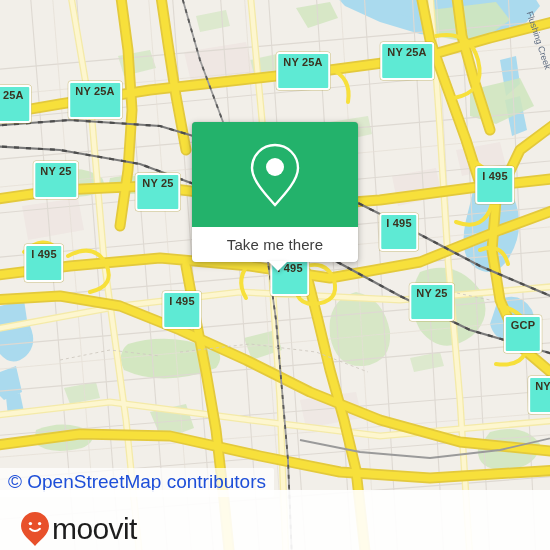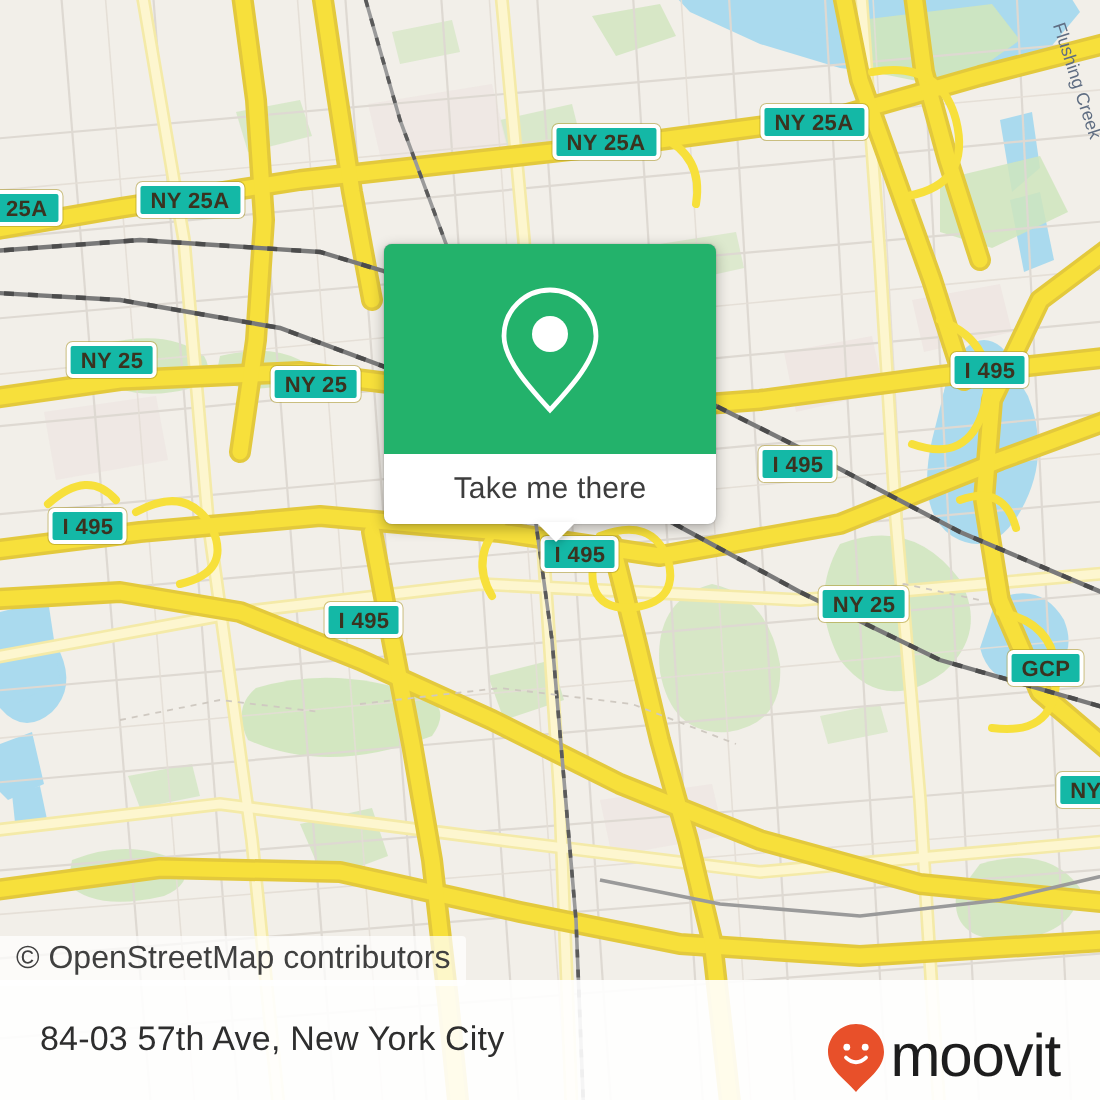--- a/index.html
+++ b/index.html
@@ -25,29 +25,29 @@
     width: 550px; height: 550px;
     background: #f2efe9;
     overflow: hidden;
   }
   #map svg { display: block; }
 
   
   .shield {
     position: absolute;
     transform: translate(-50%, -50%);
-    background: #14b8a6;
+    background: #5eead4;
     border: 2px solid #ffffff;
     border-radius: 3px;
     color: #3a3320;
     font-family: "Liberation Sans", sans-serif;
     font-size: 11px;
     font-weight: bold;
     line-height: 1;
-    padding: 3px 5px 0 5px;
+    padding: 3px 5px 20px 5px;
     white-space: nowrap;
     box-shadow: 0 0 0 0.5px rgba(170,150,40,.55);
     letter-spacing: .2px;
   }
 
   
   .water-label {
     position: absolute;
     color: #5f6d82;
     font-size: 9px;
@@ -96,22 +96,22 @@
     border-top: 10px solid #ffffff;
     filter: drop-shadow(0 2px 2px rgba(0,0,0,.22));
   }
 
   
   #osm-attr {
     position: absolute;
     left: 0; top: 468px;
     background: rgba(255,255,255,.72);
     padding: 3px 8px 4px 8px;
-    font-size: 16px;
-    color: #404040;
+    font-size: 19px;
+    color: #1d4ed8;
     font-family: "Liberation Sans", sans-serif;
     border-radius: 0 2px 2px 0;
     white-space: nowrap;
   }
 
   
   #bottom-bar {
     position: absolute;
     left: 0; top: 490px;
     width: 550px; height: 60px;
@@ -359,21 +359,20 @@
       <div id="callout-foot">
         <span>Take me there</span>
       </div>
     </div>
     <div id="callout-tail"></div>
 
     <div id="osm-attr">© OpenStreetMap contributors</div>
   </div>
 
   <div id="bottom-bar">
-    <div id="address">84-03 57th Ave, New York City</div>
 
     <div id="brand">
       <svg width="30" height="36" viewBox="0 0 30 36">
         <path d="M15 1 C7.3 1 1 7.3 1 15 C1 23.5 10 29 15 35 C20 29 29 23.5 29 15 C29 7.3 22.7 1 15 1 Z" fill="#e8502a"></path>
         <circle cx="10.4" cy="12.6" r="1.7" fill="#ffffff"></circle>
         <circle cx="19.6" cy="12.6" r="1.7" fill="#ffffff"></circle>
         <path d="M10 17.8 q5 4.6 10 0" fill="none" stroke="#ffffff" stroke-width="1.9" stroke-linecap="round"></path>
       </svg>
       <span id="brand-word">moovit</span>
     </div>

